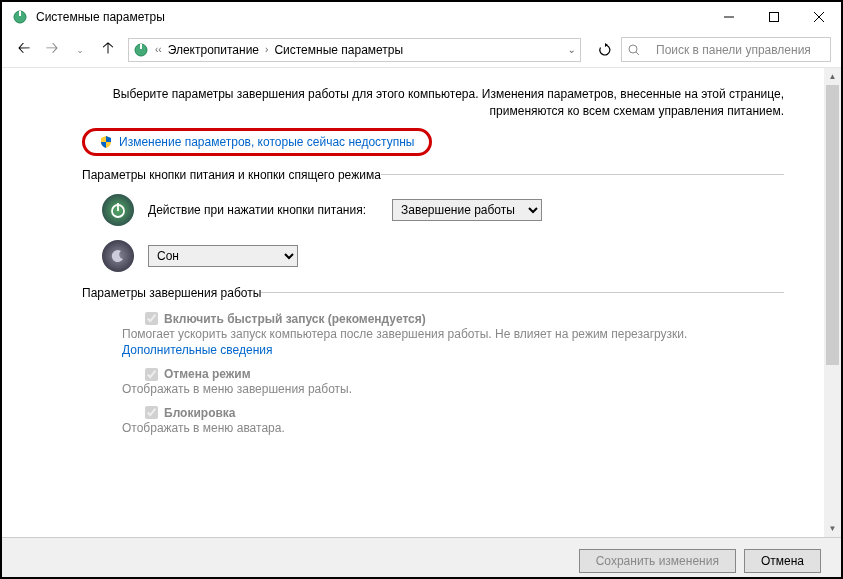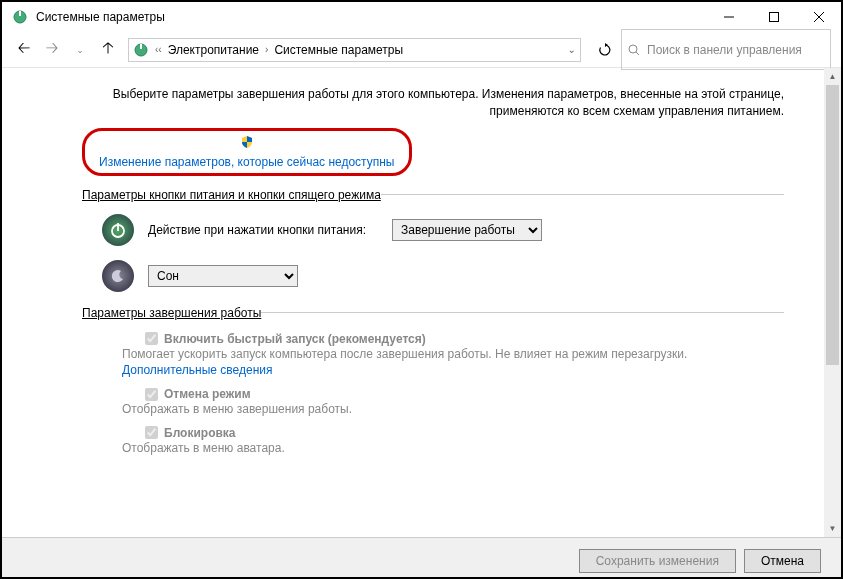--- a/index.html
+++ b/index.html
@@ -11,32 +11,32 @@
 .win-btn { width: 45px; height: 30px; display: flex; align-items: center; justify-content: center; font-size: 12px; cursor: pointer; }
 .navbar { height: 36px; display: flex; align-items: center; padding: 0 10px; gap: 4px; border-bottom: 1px solid #e5e5e5; }
 .nav-arrow { width: 24px; height: 24px; display: flex; align-items: center; justify-content: center; color: #888; cursor: pointer; }
 .nav-arrow.enabled { color: #000; }
 .addr-wrap { flex: 1; display: flex; align-items: center; border: 1px solid #ccc; height: 24px; padding: 0 4px; gap: 6px; margin: 0 4px; }
 .addr-wrap .chev { color: #666; font-size: 10px; }
 .addr-wrap .crumb { font-size: 12px; cursor: pointer; }
 .addr-wrap .sep { color: #666; font-size: 10px; }
 .addr-wrap .spacer { flex: 1; }
 .refresh { width: 24px; height: 24px; display: flex; align-items: center; justify-content: center; margin-left: 4px; }
-.search { width: 210px; border: 1px solid #ccc; height: 41px; display: flex; align-items: center; padding: 0 6px; color: #888; font-size: 12px; gap: 7px; }
+.search { width: 210px; border: 1px solid #ccc; height: 25px; display: flex; align-items: center; padding: 0 6px; color: #888; font-size: 12px; gap: 16px; }
 .content-area { display: flex; height: calc(100% - 30px - 36px - 40px); }
 .content { flex: 1; padding: 18px 40px 10px 80px; overflow-y: auto; font-size: 12px; color: #000; }
 .scrollbar { width: 17px; background: #f0f0f0; display: flex; flex-direction: column; }
 .scroll-arrow { height: 17px; display: flex; align-items: center; justify-content: center; font-size: 8px; color: #666; }
 .scroll-track { flex: 1; position: relative; }
 .scroll-thumb { position: absolute; top: 0; left: 2px; right: 2px; height: 280px; background: #ccc; }
 h1 { color: #003399; font-weight: normal; font-size: 14px; margin-bottom: 10px; }
 .desc { font-size: 12px; line-height: 1.4; margin-bottom: 8px; text-align: right; }
-.highlight-link { display: inline-flex; align-items: center; gap: 6px; border: 3px solid #d00000; border-radius: 20px; padding: 4px 14px; margin-bottom: 12px; cursor: pointer; flex-direction: column; }
+.highlight-link { display: inline-flex; align-items: center; gap: 6px; border: 3px solid #d00000; border-radius: 20px; padding: 4px 14px; margin-bottom: 12px; cursor: pointer; }
 .highlight-link a { color: #0066cc; font-size: 12px; text-decoration: none; }
-.section-hdr { font-size: 12px; display: flex; align-items: center; gap: 0; margin-bottom: 12px; text-decoration: underline; }
+.section-hdr { font-size: 12px; display: flex; align-items: center; gap: 0; margin-bottom: 12px; }
 .section-hdr .line { flex: 1; height: 1px; background: #ccc; }
 .row { display: flex; align-items: center; gap: 14px; margin-bottom: 14px; padding-left: 20px; }
 .row .circ-icon { width: 32px; height: 32px; border-radius: 50%; display: flex; align-items: center; justify-content: center; }
 .row .lbl { width: 230px; font-size: 12px; }
 .row select { width: 150px; height: 22px; font-size: 12px; border: 1px solid #888; padding: 0 4px; }
 .chk-item { padding-left: 18px; margin-bottom: 8px; }
 .chk-item label { display: flex; align-items: center; gap: 6px; font-size: 12px; color: #888; padding-left: 45px; }
 .chk-item input { accent-color: #888; }
 .chk-item .bold { font-weight: 600; }
 .chk-item .sub { font-size: 12px; color: #888; padding-left: 22px; line-height: 1.4; }

